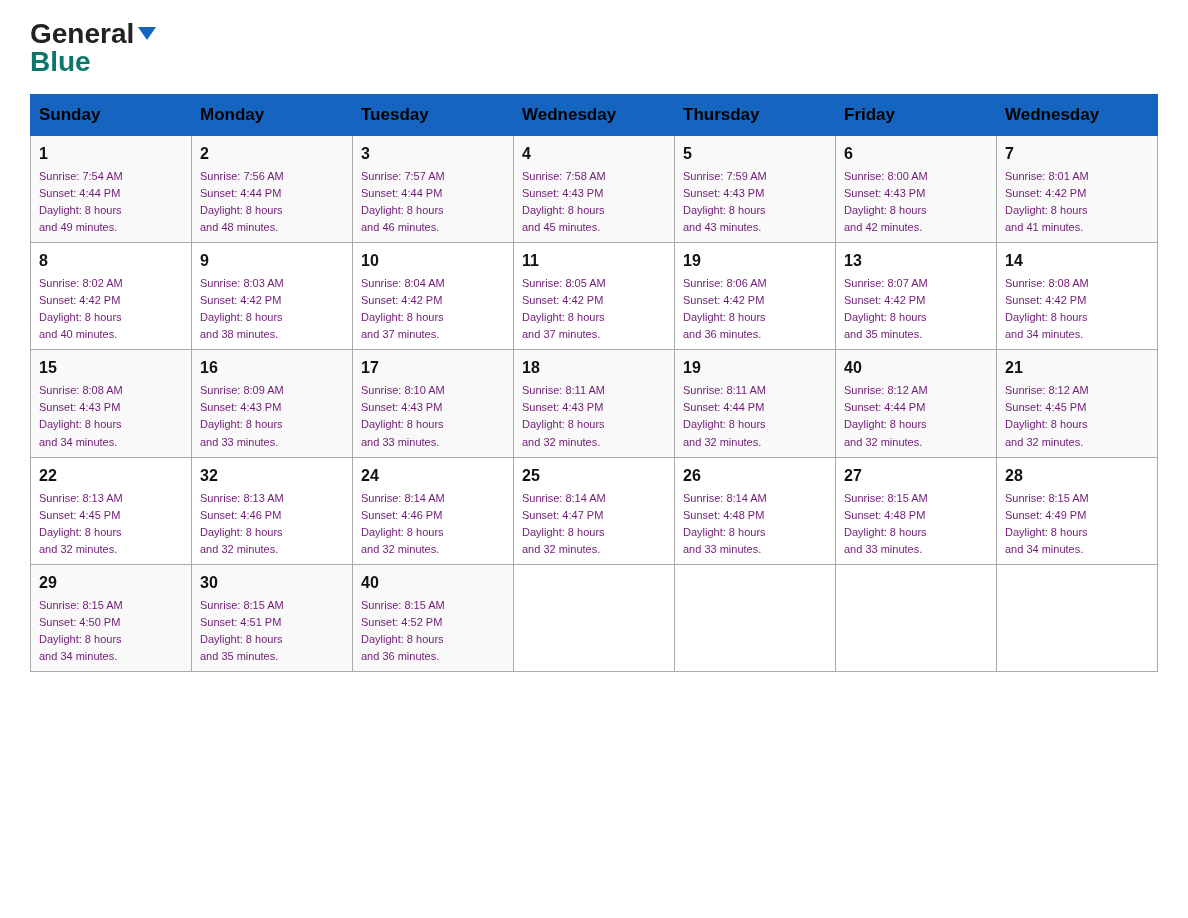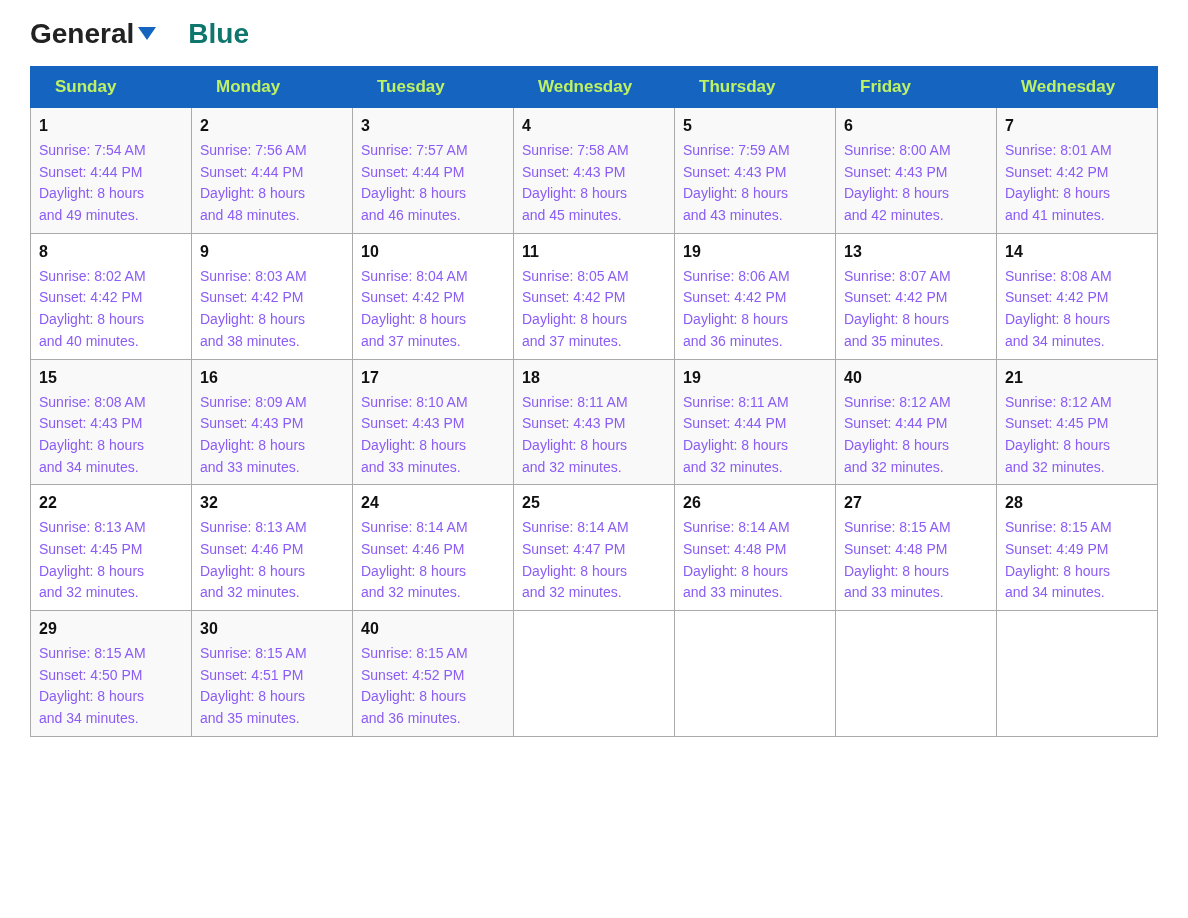--- a/index.html
+++ b/index.html
@@ -12,22 +12,22 @@
       padding: 20px 30px;
     }
     .header {
       display: flex;
       justify-content: space-between;
       align-items: flex-start;
       margin-bottom: 18px;
     }
     .logo {
       display: flex;
+      flex-direction: column;
       align-items: flex-start;
-      gap: 32px;
     }
     .logo-text {
       font-size: 28px;
       font-weight: bold;
       color: #222;
       line-height: 1;
     }
     .logo-line2 {
       font-size: 28px;
       font-weight: bold;
@@ -47,24 +47,24 @@
       font-size: 22px;
       color: #333;
       margin-top: 4px;
     }
     table {
       width: 100%;
       border-collapse: collapse;
     }
     th {
       background: #1565c0;
-      color: #bef264;
+      color: #000000;
       font-size: 17px;
       font-weight: bold;
-      padding: 10px 24px;
+      padding: 10px 8px;
       text-align: left;
       border: 1px solid #1565c0;
     }
     td {
       border: 1px solid #aaa;
       vertical-align: top;
       padding: 6px 8px;
       width: 14.28%;
       font-size: 13px;
       line-height: 1.5;
@@ -73,22 +73,22 @@
       background: #fff;
     }
     .day-num {
       font-size: 16px;
       font-weight: bold;
       color: #111;
       display: block;
       margin-bottom: 2px;
     }
     .day-info {
-      color: #8b5cf6;
-      font-size: 14px;
+      color: #701a75;
+      font-size: 11px;
       line-height: 1.55;
     }
     tr td:first-child .day-num,
     tr td:nth-child(7) .day-num {
       color: #111;
     }
     
     tbody tr:nth-child(odd) td { background: #f9f9f9; }
     tbody tr:nth-child(even) td { background: #fff; }
     tbody tr td.empty { background: #fff; }

